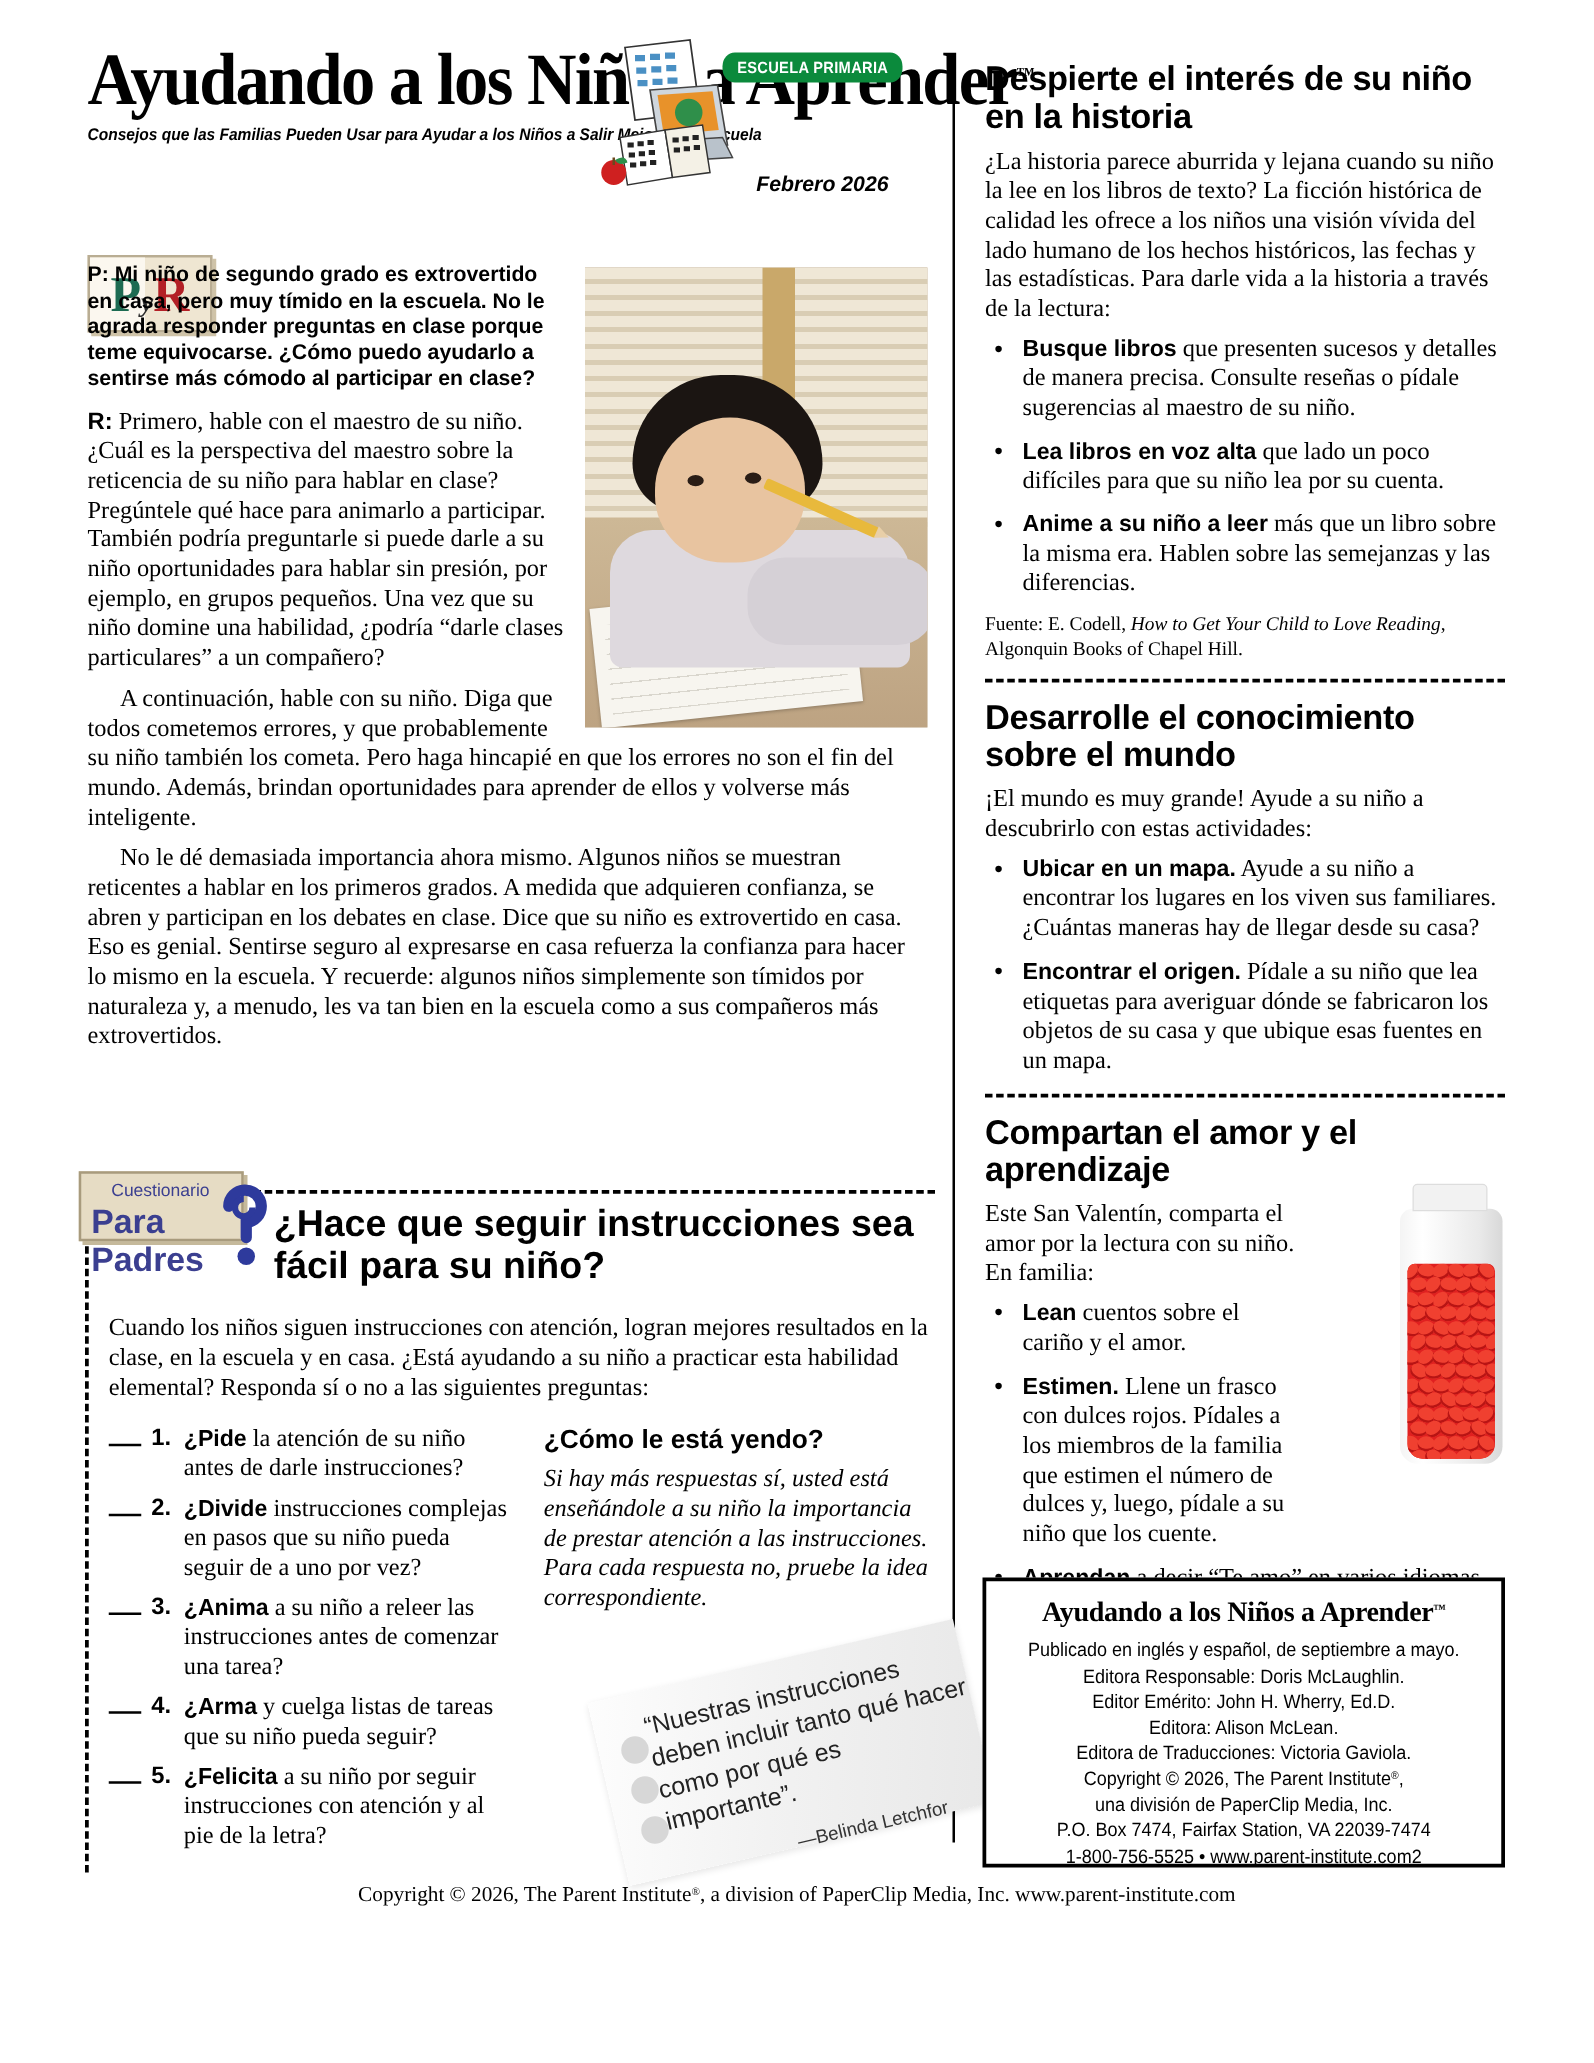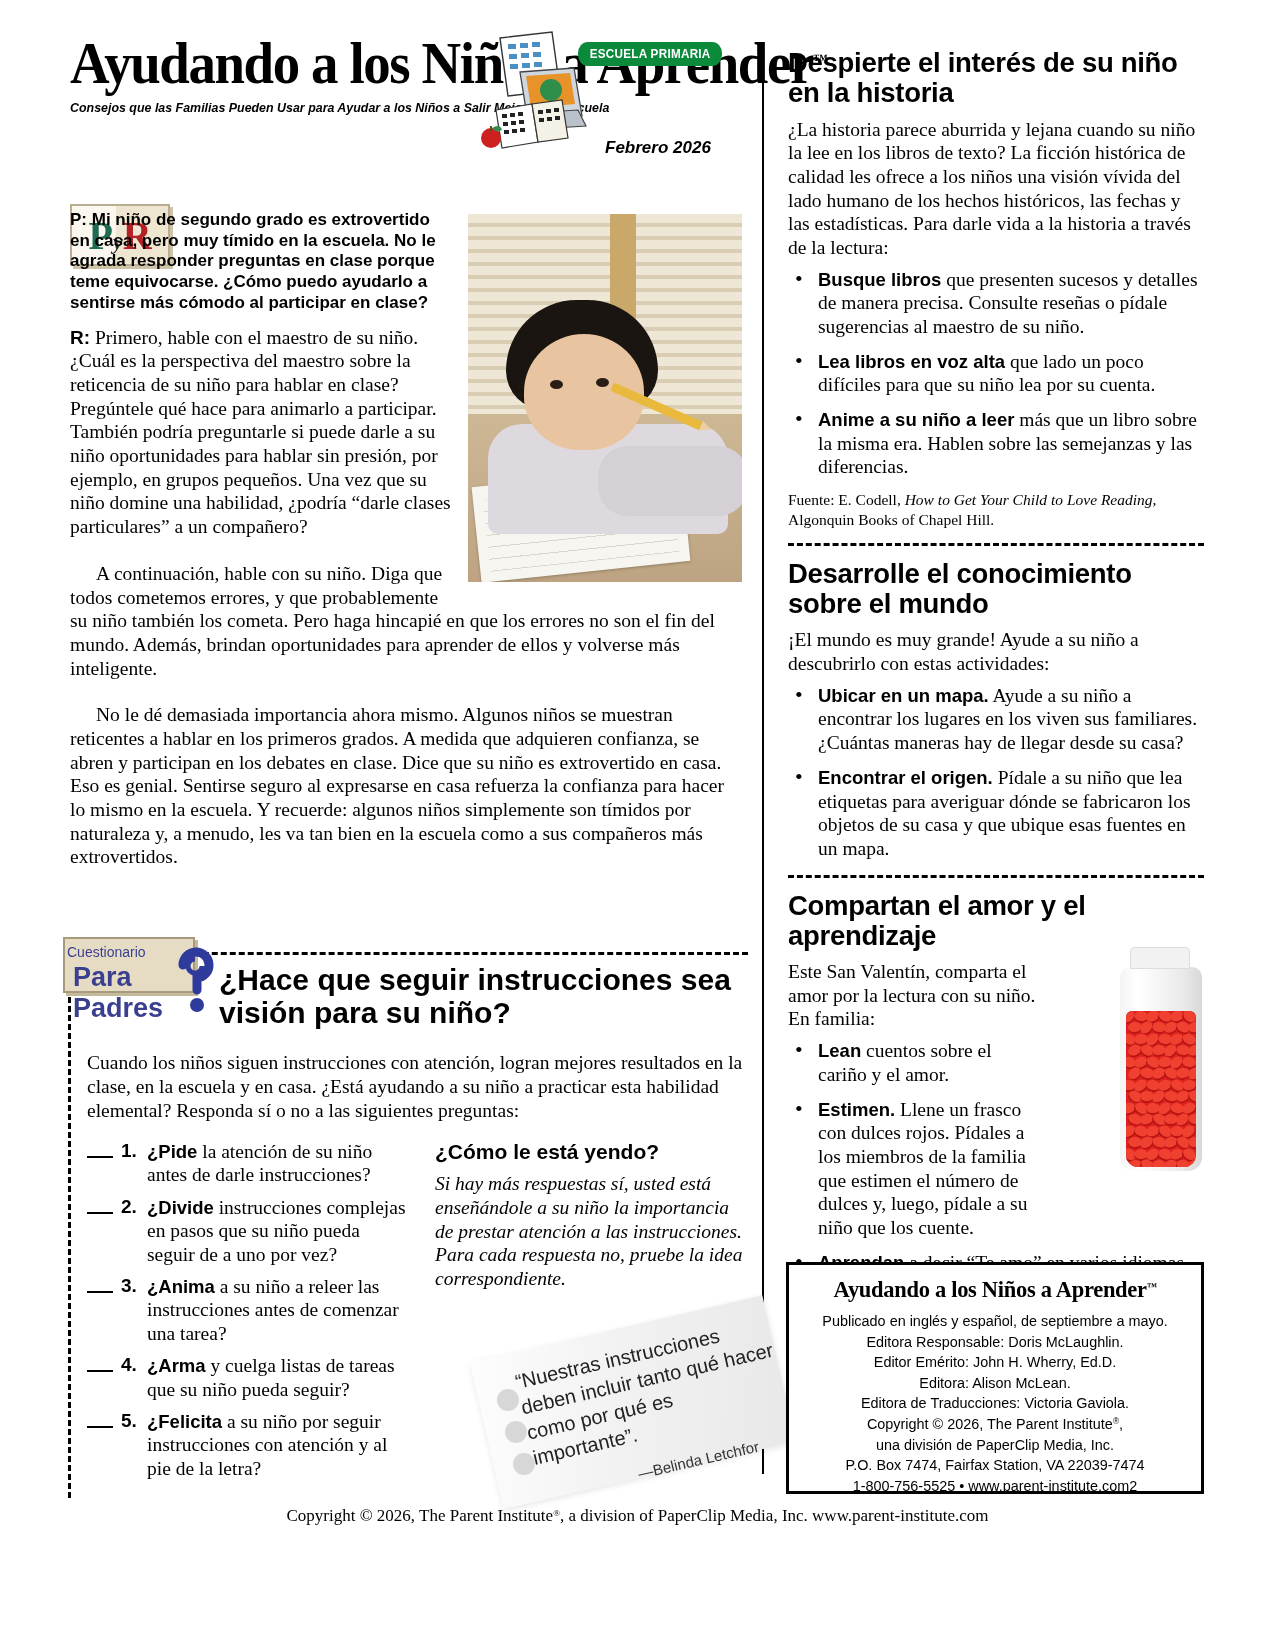--- a/index.html
+++ b/index.html
@@ -97,37 +97,37 @@
     margin:4px 0 8px 16px;
     position:relative; overflow:hidden;
     background:#c9b89d;
   }
   .q-text {
     font-family:"Liberation Sans", sans-serif;
     font-weight:bold; font-size:17px; line-height:1.22;
     margin:0 0 12px 0;
   }
   .serif-body { font-family:"Liberation Serif", serif; font-size:19.5px; line-height:1.215; margin:0; text-align:left; }
-  .serif-body + .serif-body { text-indent:26px; margin-top:23px; }
+  .serif-body + .serif-body { text-indent:26px; margin-top:9px; }
   .a-lead { font-family:"Liberation Sans", sans-serif; font-weight:bold; font-size:19px; }
 
   
   .quiz {
     position:absolute; left:68px; top:952px; width:680px; height:546px;
     border-left:3px dashed #000;
     border-top:3px dashed #000;
     padding:0 0 0 0;
   }
   .quiz-badge {
     position:absolute; left:-8px; top:-18px;
     width:132px; height:56px;
     background:#e6dcc4; border:2px solid #a89b7d;
     box-shadow:3px 3px 0 #c5b99b;
   }
-  .quiz-badge .l1 { position:absolute; left:2px; top:5px; font-family:"Liberation Sans", sans-serif; font-size:14px; color:#3b3f90; }
+  .quiz-badge .l1 { position:absolute; left:24px; top:5px; font-family:"Liberation Sans", sans-serif; font-size:14px; color:#3b3f90; }
   .quiz-badge .l2 { position:absolute; left:8px; top:23px; font-family:"Liberation Sans", sans-serif; font-size:27px; font-weight:bold; color:#3b3f90; }
   .quiz-qmark { position:absolute; left:96px; top:-10px; font-family:"Liberation Serif", serif; font-size:62px; color:#2e3a9c; font-weight:bold; line-height:1; }
 
   h2.quiz-title {
     position:absolute; left:148px; top:8px; width:520px;
     margin:0;
     font-family:"Liberation Sans", sans-serif;
     font-weight:bold; font-size:30px; line-height:1.1;
   }
   .quiz-intro {
@@ -346,21 +346,21 @@
       <div class="l2">Para Padres</div>
     </div>
     <div class="quiz-qmark">
       <svg width="58" height="72" viewBox="0 0 58 72">
         <path d="M16 20 a13 13 0 1 1 14 13 l0 12" stroke="#2e3a9c" stroke-width="9" fill="none" stroke-linecap="round"></path>
         <circle cx="30" cy="60" r="7" fill="#2e3a9c"></circle>
         <path d="M28 14 a7 7 0 1 0 7 7" stroke="#2e3a9c" stroke-width="5" fill="none"></path>
       </svg>
     </div>
 
-    <h2 class="quiz-title">¿Hace que seguir instrucciones sea visión para su niño?</h2>
+    <h2 class="quiz-title">¿Hace que seguir instrucciones sea fácil para su niño?</h2>
     <p class="quiz-intro">Cuando los niños siguen instrucciones con atención, logran mejores resultados en la clase, en la escuela y en casa. ¿Está ayudando a su niño a practicar esta habilidad elemental? Responda sí o no a las siguientes preguntas:</p>
 
     <div class="quiz-cols">
       <div class="quiz-list">
           <div class="quiz-item">
             <div class="quiz-blank"><span></span></div>
             <div class="quiz-num">1.</div>
             <div class="quiz-text"><b>¿Pide</b><span> la atención de su niño antes de darle instrucciones?</span></div>
           </div>
           <div class="quiz-item">

